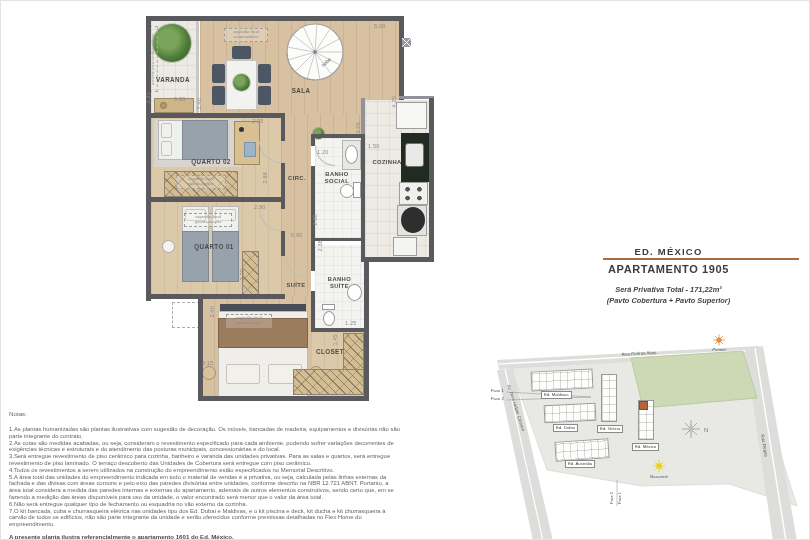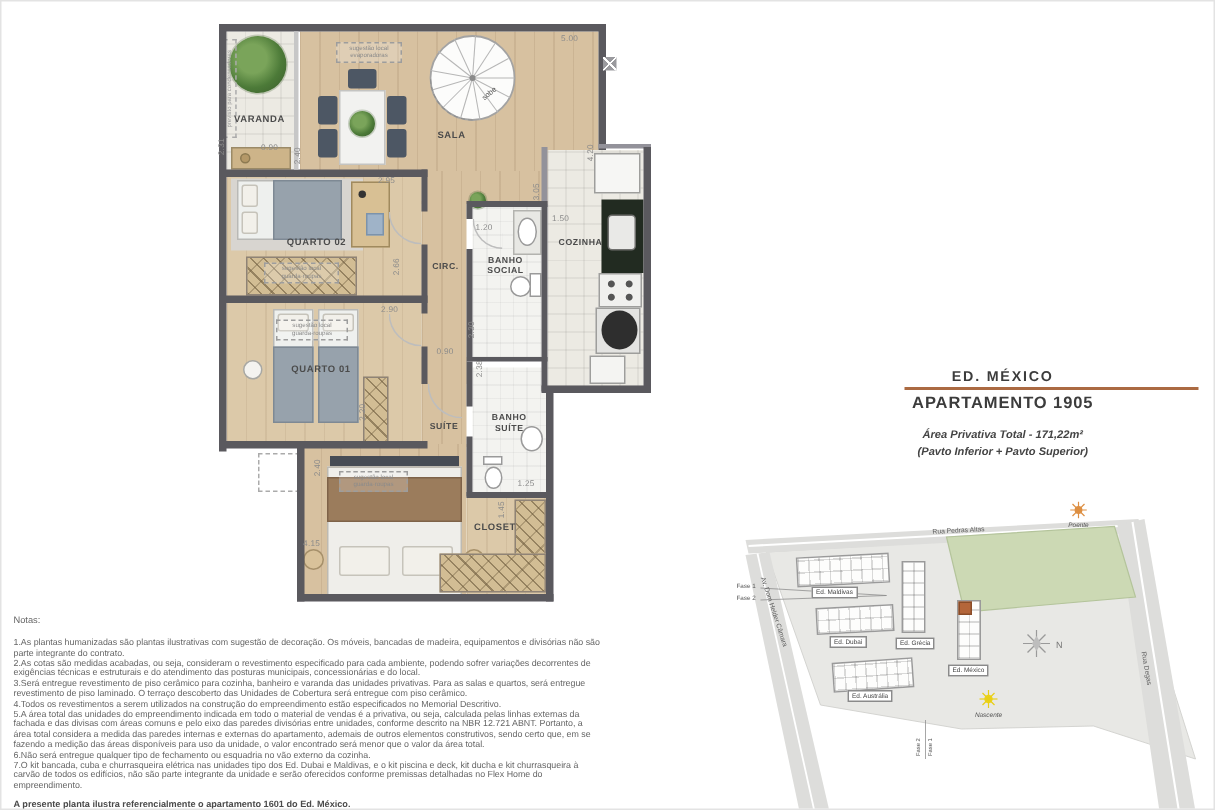--- a/index.html
+++ b/index.html
@@ -216,22 +216,22 @@
     <span class="dim v" style="left:93px;top:253px;">2.20</span>
     <span class="dim v" style="left:63px;top:290px;">2.40</span>
     <span class="dim" style="left:56px;top:344px;">4.15</span>
     <span class="dim" style="left:199px;top:304px;">1.25</span>
     <span class="dim v" style="left:186px;top:318px;">1.45</span>
   </div>
 
   <div class="tb-name">ED. MÉXICO</div>
   <div class="tb-line"></div>
   <div class="tb-apt">APARTAMENTO 1905</div>
-  <div class="tb-area" style="top:284px;">Área Privativa Total - 171,22m²</div>
-  <div class="tb-area" style="top:295px;">(Pavto Inferior + Pavto Superior)</div>
+  <div class="tb-area" style="top:284px;">Será Privativa Total - 171,22m²</div>
+  <div class="tb-area" style="top:295px;">(Pavto Cobertura + Pavto Superior)</div>
 
   <div id="site">
     <svg width="320" height="207" viewBox="0 0 320 207">
 
       <polygon points="20,34 258,20 306,172 238,150 150,152 56,136" fill="#e8e8e5" stroke="#d0d0cd" stroke-width="0.6"></polygon>
 
       <polygon points="6,26 268,12 270,21 8,35" fill="#dddddb"></polygon>
       <line x1="8" y1="30" x2="268" y2="16" stroke="#ffffff" stroke-width="1.4"></line>
 
       <polygon points="254,16 272,12 306,207 282,207" fill="#dddddb"></polygon>

